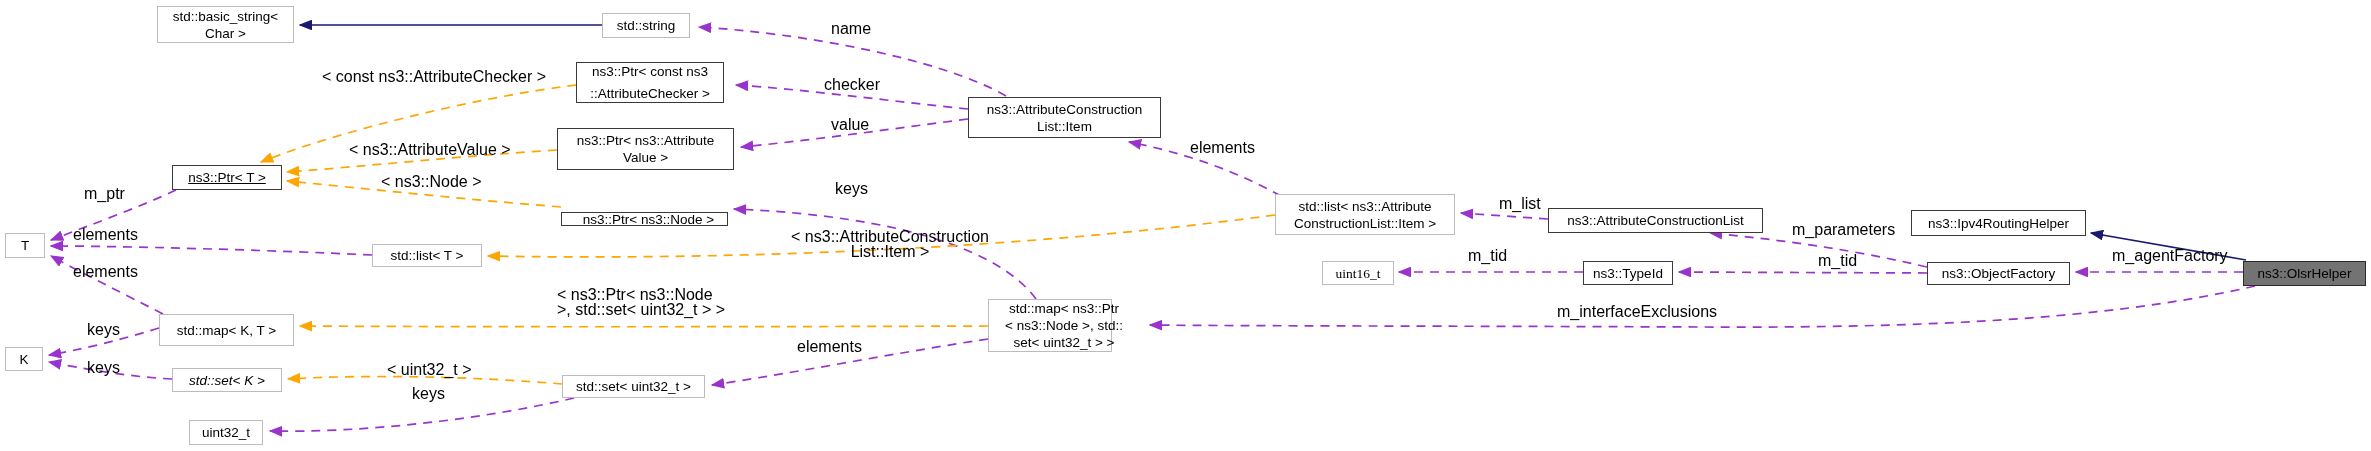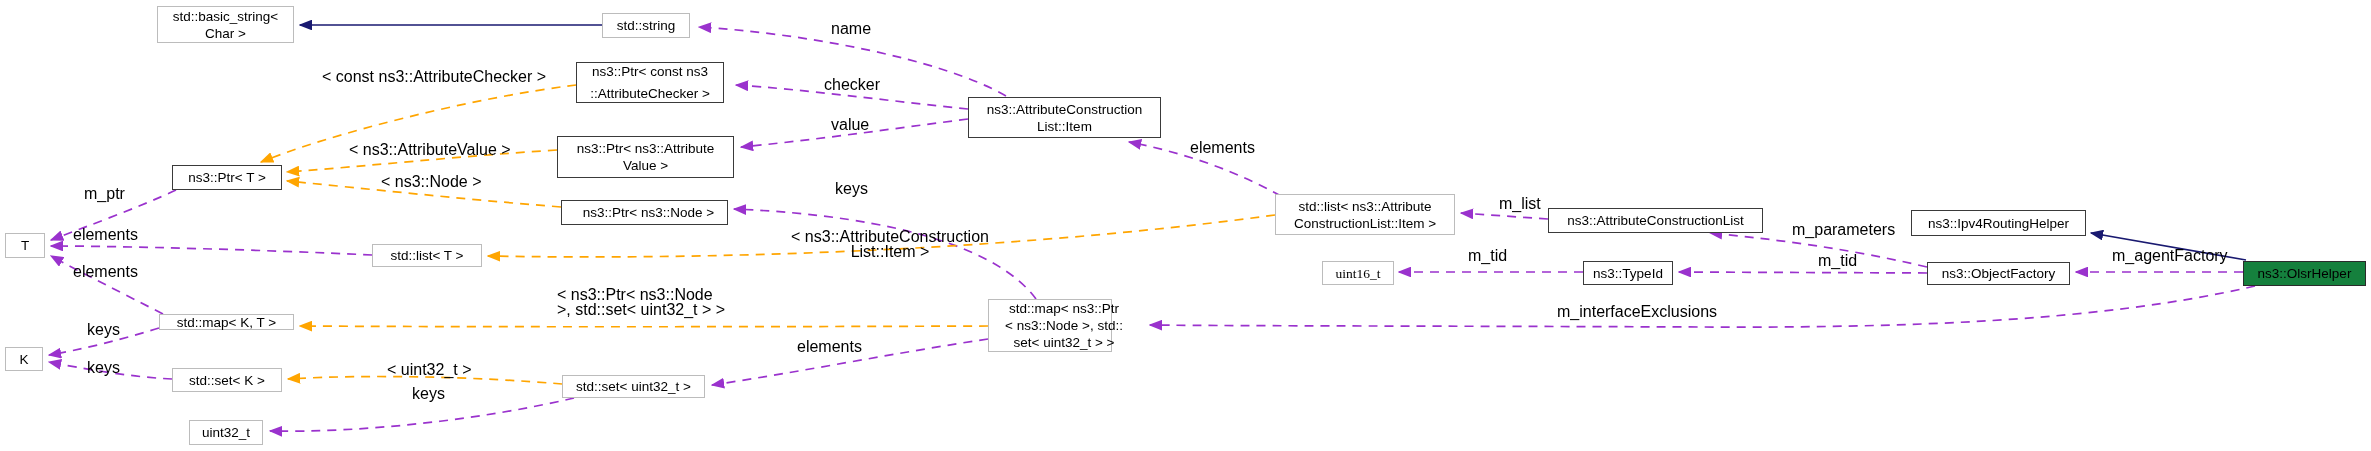--- a/index.html
+++ b/index.html
@@ -15,21 +15,21 @@
     position:absolute;
     display:flex;flex-direction:column;justify-content:center;align-items:center;
     background:#ffffff;
     font-size:13.5px;line-height:17px;color:#000000;
     text-align:center;white-space:nowrap;
     box-sizing:border-box;
     z-index:2;
   }
   .node.gray{border:1px solid #bcbcbc;}
   .node.dark{border:1.6px solid #3a3a3a;}
-  .node.highlight{border:1.6px solid #2b2b2b;background:#15803d;}
+  .node.highlight{border:1.6px solid #2b2b2b;background:#737373;}
   .elabel{
     position:absolute;
     font-size:16px;line-height:15px;color:#000000;
     white-space:nowrap;z-index:3;
   }
   .elabel.center{text-align:center;}
   .elabel.left{text-align:left;}
   path.edge{fill:none;stroke-width:1.7px;}
   path.edge.usage, path.edge.template{stroke-dasharray:9 7;}
 </style>
@@ -83,43 +83,43 @@
         <div>std::basic_string&lt;</div>
         <div>Char &gt;</div>
       </div>
       <div class="node gray" style="left: 602px; top: 13px; width: 88px; height: 25px;">
         <div>std::string</div>
       </div>
       <div class="node dark" style="left: 576px; top: 62px; width: 148px; height: 41px; justify-content: space-between;">
         <div>ns3::Ptr&lt; const ns3</div>
         <div>::AttributeChecker &gt;</div>
       </div>
-      <div class="node dark" style="left: 557px; top: 128px; width: 177px; height: 42px; margin-top: 8px;">
+      <div class="node dark" style="left: 557px; top: 128px; width: 177px; height: 42px;">
         <div>ns3::Ptr&lt; ns3::Attribute</div>
         <div>Value &gt;</div>
       </div>
-      <div class="node dark" style="left: 172px; top: 165px; width: 110px; height: 25px;">
+      <div class="node dark" style="left: 172px; top: 165px; width: 110px; height: 25px; text-decoration: underline;">
         <div>ns3::Ptr&lt; T &gt;</div>
       </div>
-      <div class="node dark" style="left: 561px; top: 200px; width: 167px; height: 25px; padding-left: 8px;">
+      <div class="node dark" style="left: 561px; top: 212px; width: 167px; height: 14px; padding-left: 8px;">
         <div>ns3::Ptr&lt; ns3::Node &gt;</div>
       </div>
       <div class="node gray" style="left: 5px; top: 233px; width: 40px; height: 25px;">
         <div>T</div>
       </div>
       <div class="node gray" style="left: 372px; top: 244px; width: 110px; height: 23px;">
         <div>std::list&lt; T &gt;</div>
       </div>
-      <div class="node gray" style="left: 159px; top: 314px; width: 135px; height: 16px;">
+      <div class="node gray" style="left: 159px; top: 314px; width: 135px; height: 32px;">
         <div>std::map&lt; K, T &gt;</div>
       </div>
       <div class="node gray" style="left: 5px; top: 347px; width: 38px; height: 24px;">
         <div>K</div>
       </div>
-      <div class="node gray" style="left: 172px; top: 368px; width: 110px; height: 24px;">
+      <div class="node gray" style="left: 172px; top: 368px; width: 110px; height: 24px; font-style: italic;">
         <div>std::set&lt; K &gt;</div>
       </div>
       <div class="node gray" style="left: 189px; top: 420px; width: 74px; height: 25px;">
         <div>uint32_t</div>
       </div>
       <div class="node gray" style="left: 562px; top: 375px; width: 143px; height: 23px;">
         <div>std::set&lt; uint32_t &gt;</div>
       </div>
       <div class="node dark" style="left: 968px; top: 97px; width: 193px; height: 41px;">
         <div>ns3::AttributeConstruction</div>

